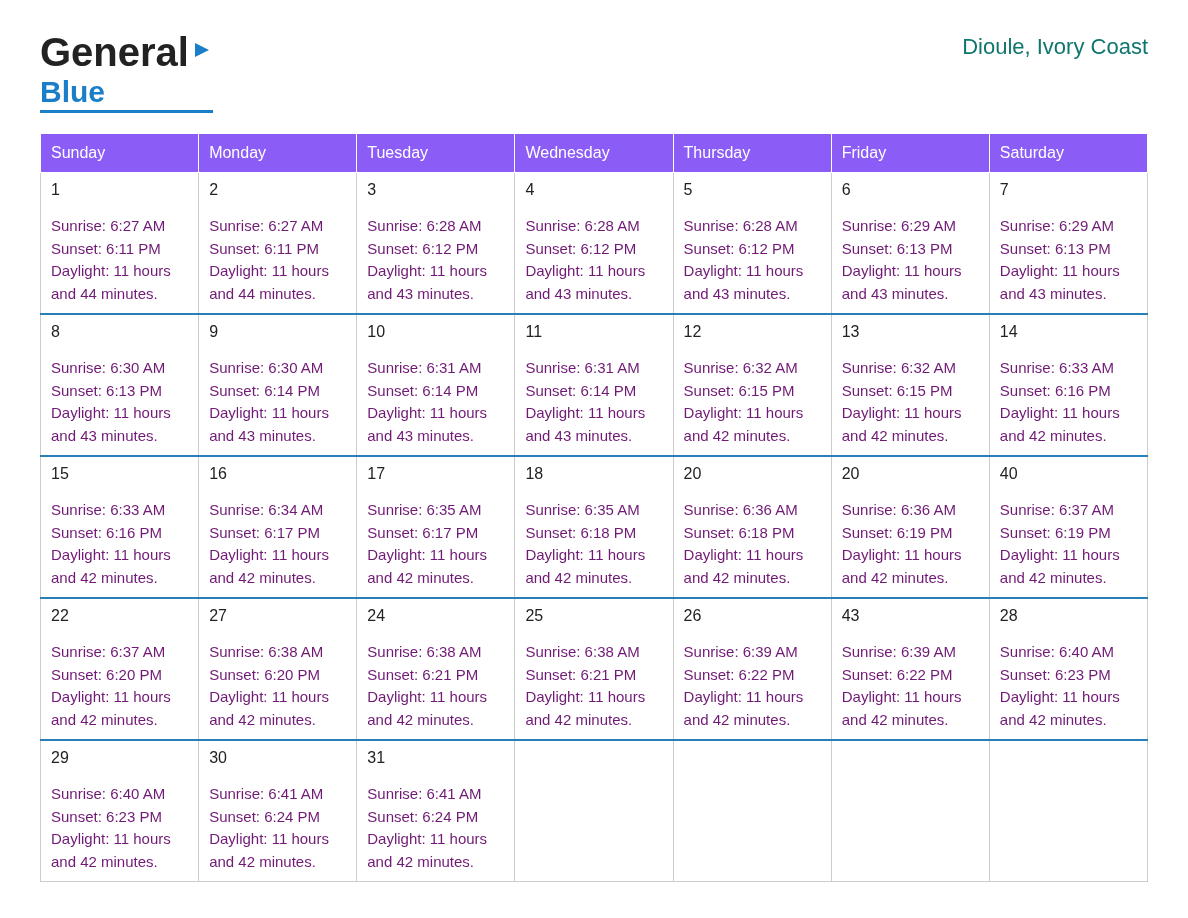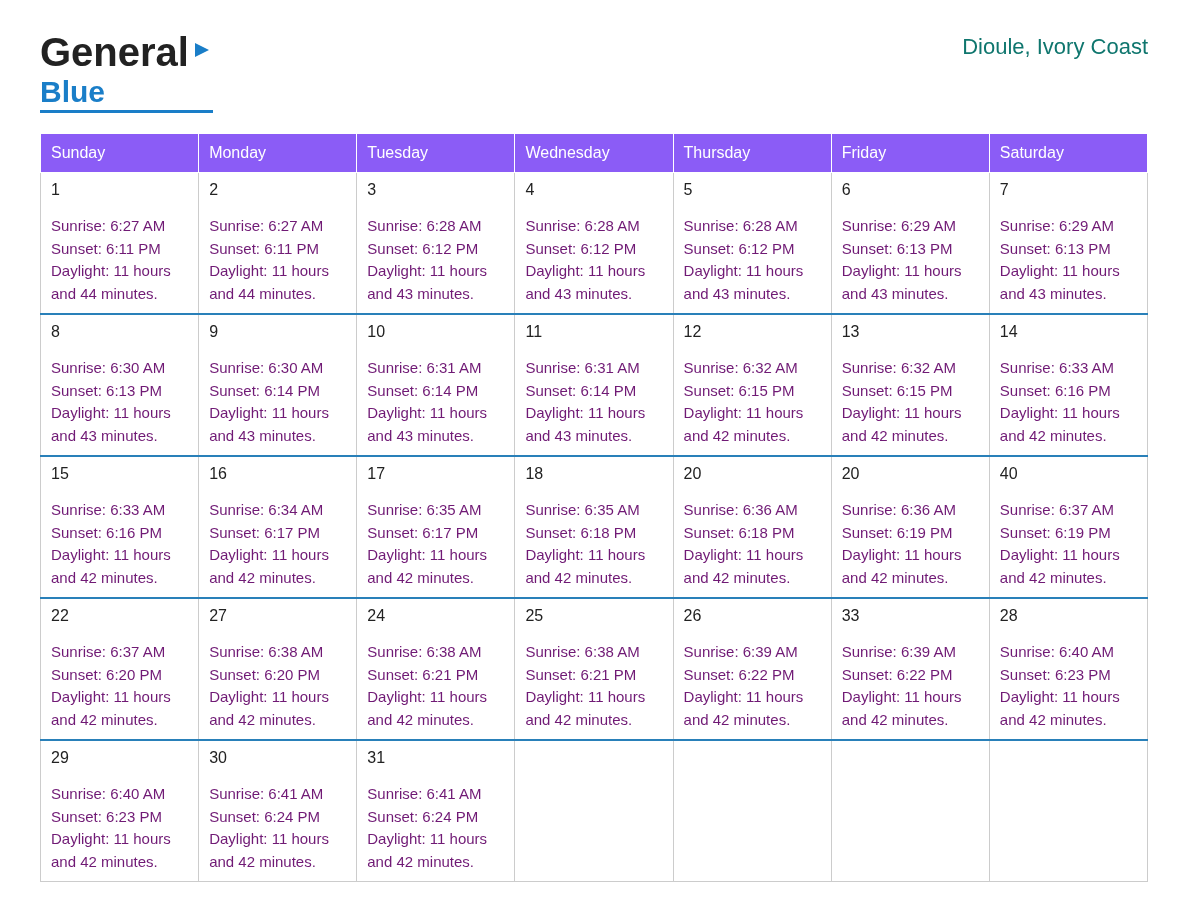--- a/index.html
+++ b/index.html
@@ -252,21 +252,21 @@
         </td>
         <td>
           <span class="day-num">25</span>
           <div class="day-info">Sunrise: 6:38 AM<br>Sunset: 6:21 PM<br>Daylight: 11 hours<br>and 42 minutes.</div>
         </td>
         <td>
           <span class="day-num">26</span>
           <div class="day-info">Sunrise: 6:39 AM<br>Sunset: 6:22 PM<br>Daylight: 11 hours<br>and 42 minutes.</div>
         </td>
         <td>
-          <span class="day-num">33</span>
+          <span class="day-num">43</span>
           <div class="day-info">Sunrise: 6:39 AM<br>Sunset: 6:22 PM<br>Daylight: 11 hours<br>and 42 minutes.</div>
         </td>
         <td>
           <span class="day-num">28</span>
           <div class="day-info">Sunrise: 6:40 AM<br>Sunset: 6:23 PM<br>Daylight: 11 hours<br>and 42 minutes.</div>
         </td>
       </tr>
       <tr>
         <td>
           <span class="day-num">29</span>

